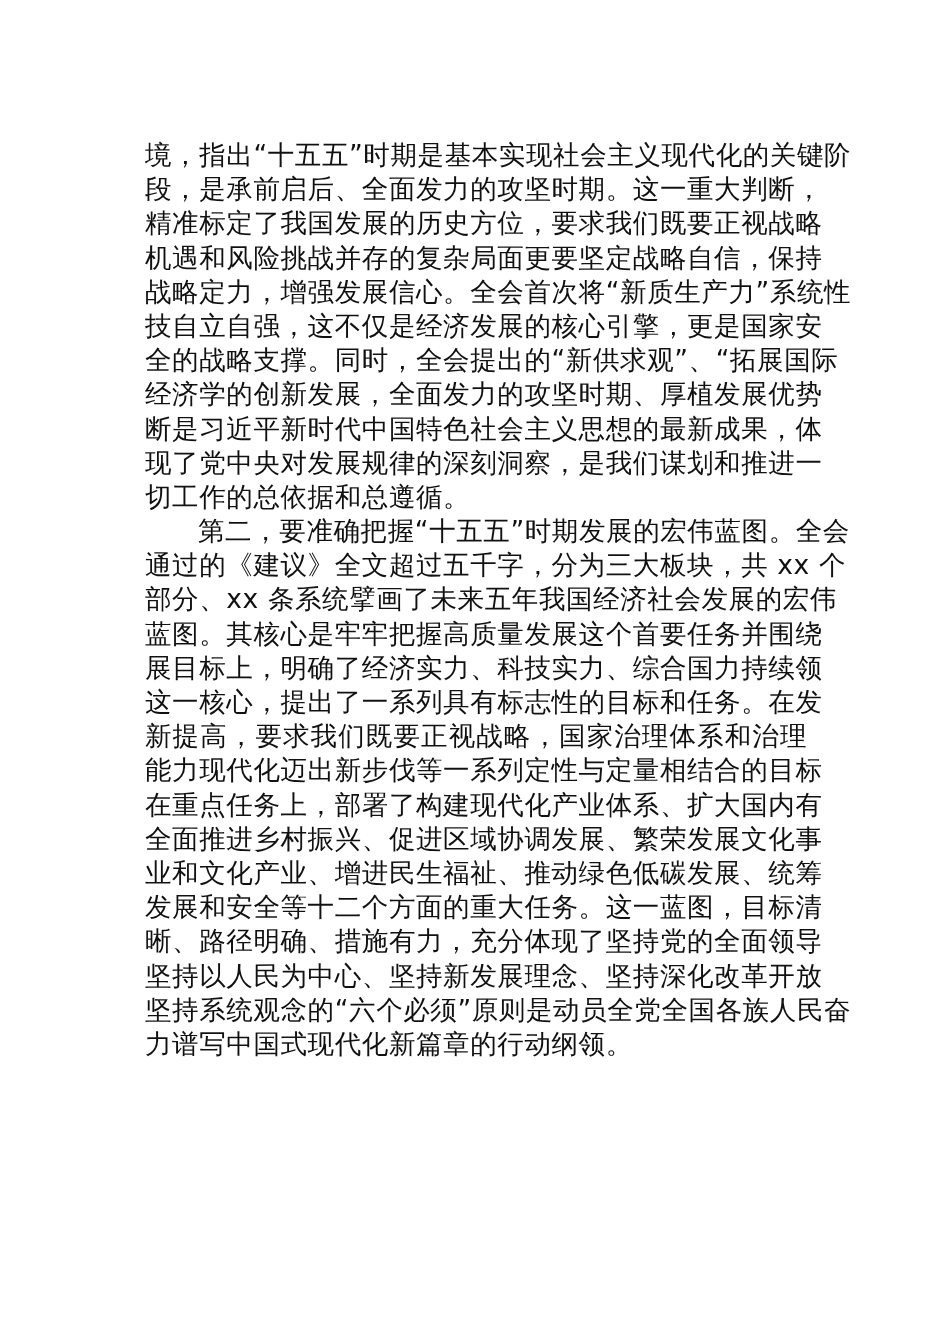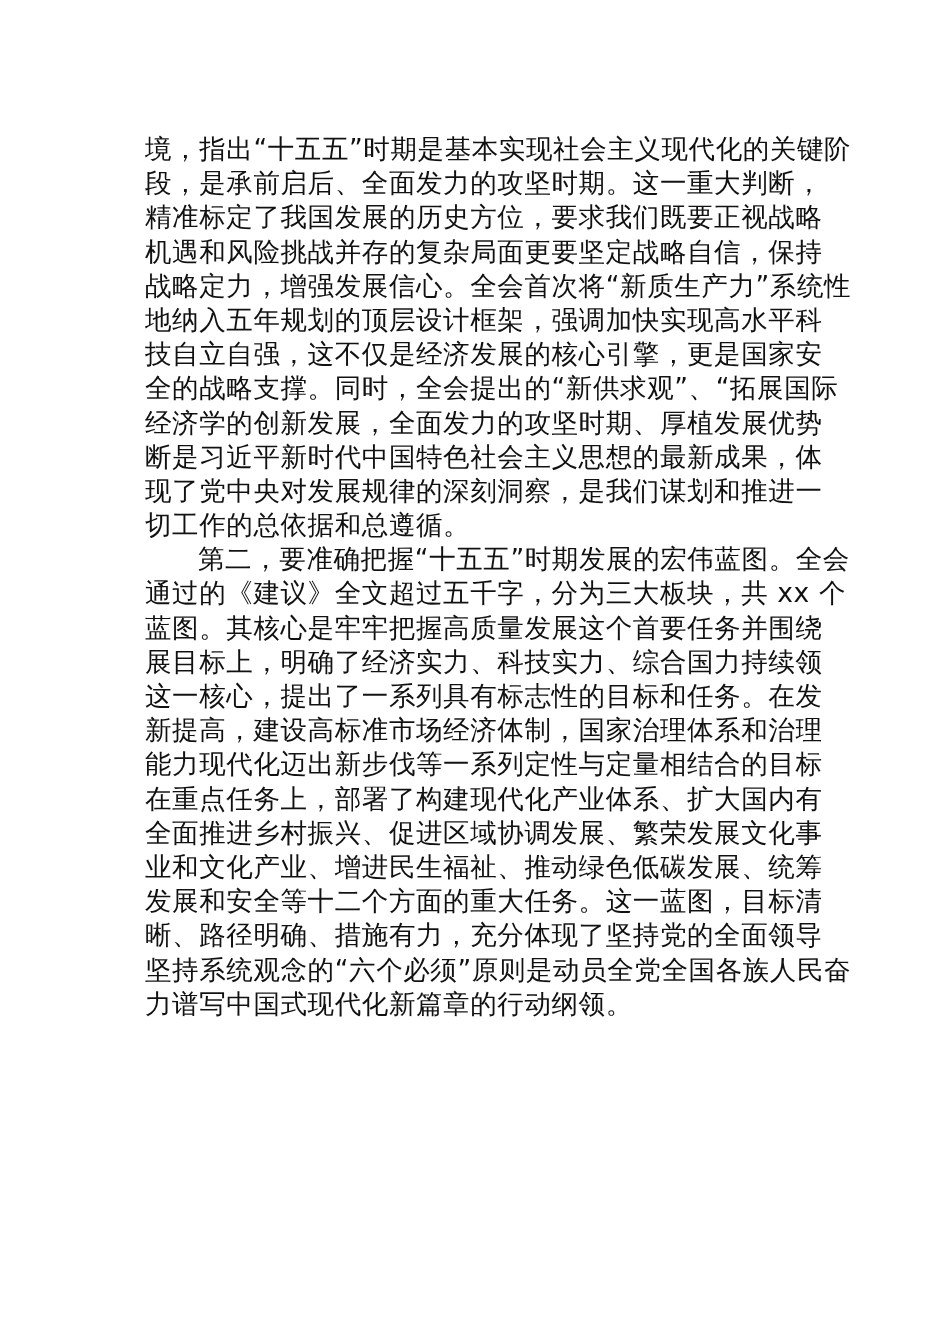--- a/index.html
+++ b/index.html
@@ -1,18 +1,18 @@
 <!DOCTYPE html>
 <html><head>
 <meta charset="utf-8">
 <style>
   html, body { margin: 0; padding: 0; background: #ffffff; }
   body { width: 950px; height: 1344px; position: relative; overflow: hidden; }
   .page {
-    position: absolute; left: 145px; top: 132px; width: 662px;
+    position: absolute; left: 145px; top: 138px; width: 662px;
     font-family: "DejaVu Sans", "Liberation Sans", sans-serif;
     color: #111111;
   }
   .line {
     height: 34.2px; line-height: 34.2px; font-size: 26.5px;
     white-space: nowrap; letter-spacing: 0.6px;
     text-align: justify; text-align-last: justify;
   }
   .line.last { text-align-last: left; }
   .line.indent { padding-left: 53px; }
@@ -20,37 +20,38 @@
 </head>
 <body>
 
 <div class="page">
   <div>
     <div class="line">境，指出“十五五”时期是基本实现社会主义现代化的关键阶</div>
     <div class="line">段，是承前启后、全面发力的攻坚时期。这一重大判断，</div>
     <div class="line">精准标定了我国发展的历史方位，要求我们既要正视战略</div>
     <div class="line">机遇和风险挑战并存的复杂局面更要坚定战略自信，保持</div>
     <div class="line">战略定力，增强发展信心。全会首次将“新质生产力”系统性</div>
-    <div class="line">地纳入五年规划的顶层设计框架，强调加快实现高水平科</div>
     <div class="line">技自立自强，这不仅是经济发展的核心引擎，更是国家安</div>
     <div class="line">全的战略支撑。同时，全会提出的“新供求观”、“拓展国际</div>
     <div class="line">经济学的创新发展，全面发力的攻坚时期、厚植发展优势</div>
     <div class="line">断是习近平新时代中国特色社会主义思想的最新成果，体</div>
     <div class="line">现了党中央对发展规律的深刻洞察，是我们谋划和推进一</div>
     <div class="line last">切工作的总依据和总遵循。</div>
   </div>
   <div>
     <div class="line indent">第二，要准确把握“十五五”时期发展的宏伟蓝图。全会</div>
     <div class="line">通过的《建议》全文超过五千字，分为三大板块，共 xx 个</div>
+    <div class="line">部分、xx 条系统擘画了未来五年我国经济社会发展的宏伟</div>
     <div class="line">蓝图。其核心是牢牢把握高质量发展这个首要任务并围绕</div>
     <div class="line">展目标上，明确了经济实力、科技实力、综合国力持续领</div>
     <div class="line">这一核心，提出了一系列具有标志性的目标和任务。在发</div>
-    <div class="line">新提高，建设高标准市场经济体制，国家治理体系和治理</div>
+    <div class="line">新提高，要求我们既要正视战略，国家治理体系和治理</div>
     <div class="line">能力现代化迈出新步伐等一系列定性与定量相结合的目标</div>
     <div class="line">在重点任务上，部署了构建现代化产业体系、扩大国内有</div>
     <div class="line">全面推进乡村振兴、促进区域协调发展、繁荣发展文化事</div>
     <div class="line">业和文化产业、增进民生福祉、推动绿色低碳发展、统筹</div>
     <div class="line">发展和安全等十二个方面的重大任务。这一蓝图，目标清</div>
     <div class="line">晰、路径明确、措施有力，充分体现了坚持党的全面领导</div>
+    <div class="line">坚持以人民为中心、坚持新发展理念、坚持深化改革开放</div>
     <div class="line">坚持系统观念的“六个必须”原则是动员全党全国各族人民奋</div>
     <div class="line last">力谱写中国式现代化新篇章的行动纲领。</div>
   </div>
 </div>
 
 </body></html>

